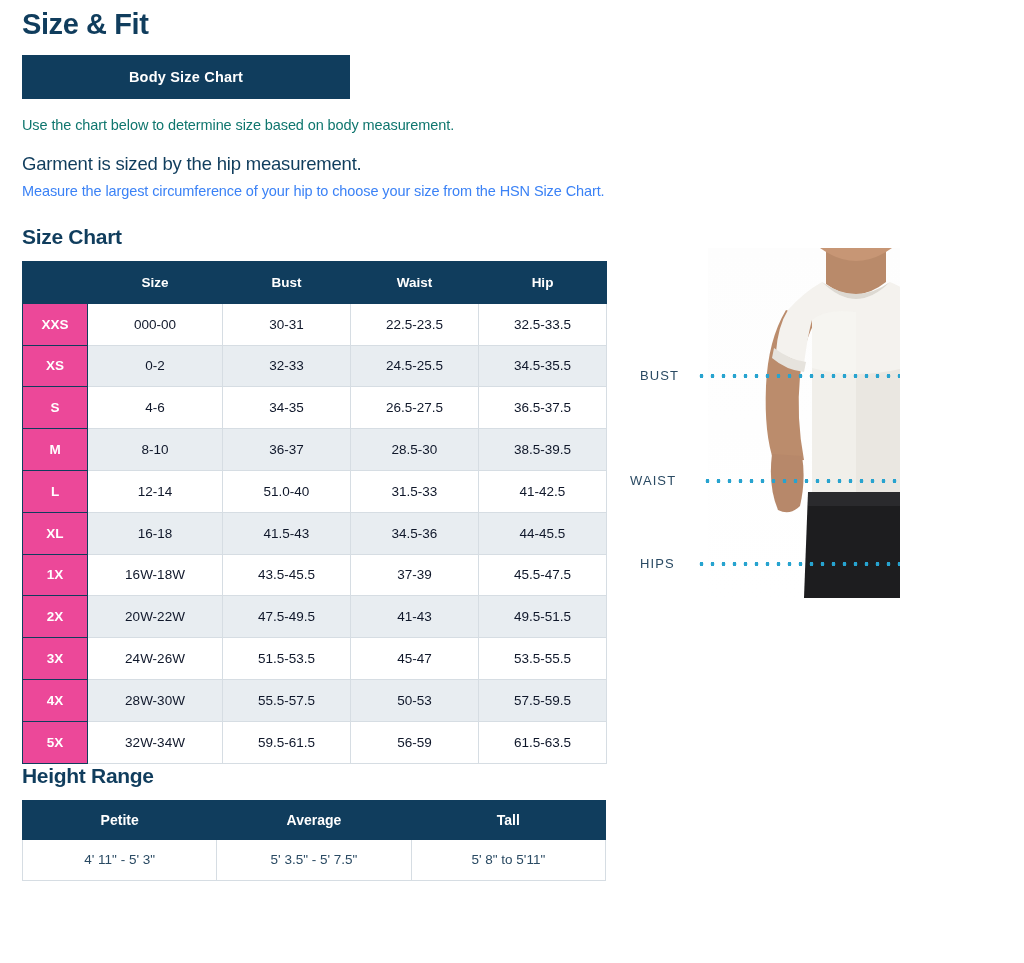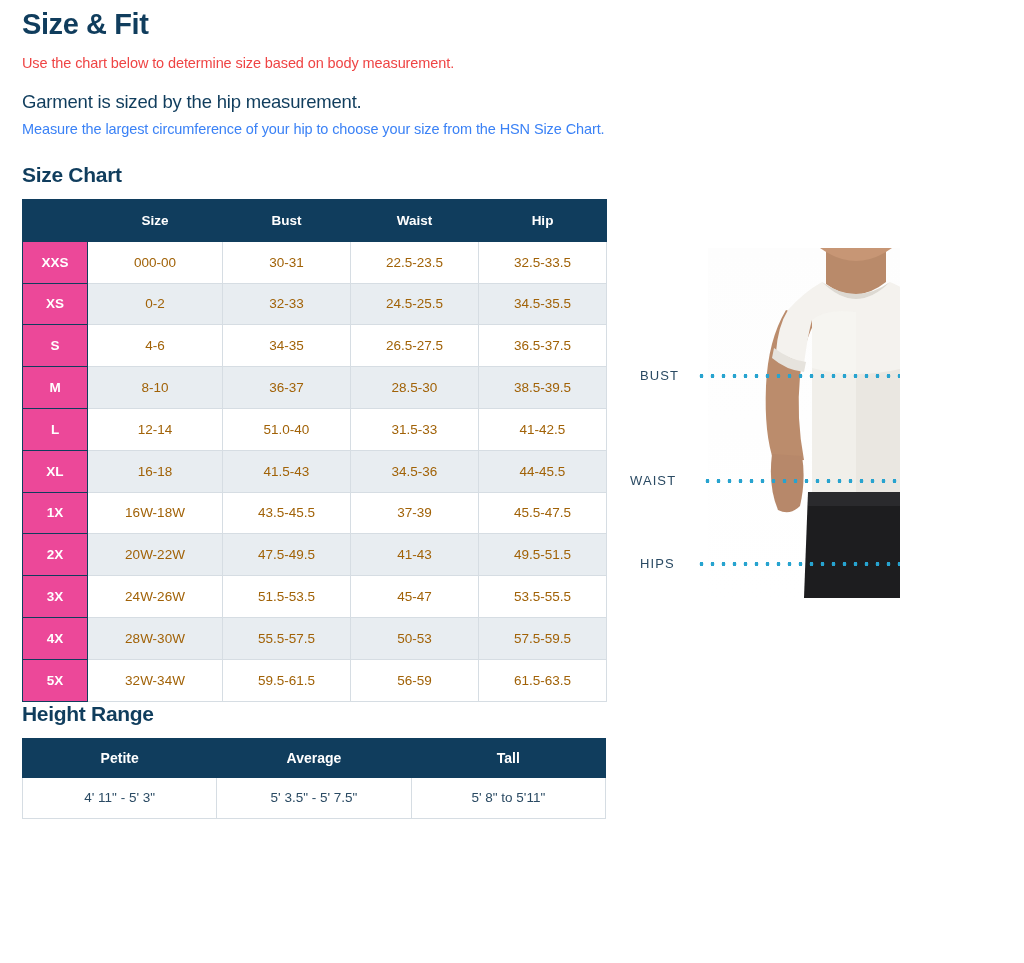--- a/index.html
+++ b/index.html
@@ -39,21 +39,22 @@
     color: #ffffff;
     font-size: 14.5px;
     font-weight: bold;
     letter-spacing: 0.2px;
     border: none;
     cursor: pointer;
     font-family: "Liberation Sans", sans-serif;
   }
   .intro-line {
     font-size: 14.5px;
-    color: #ef4444;
+    color: #0f766e;
+    margin-top: 18px;
     margin-bottom: 20px;
     letter-spacing: -0.1px;
   }
   .sized-by {
     font-size: 18.5px;
     font-weight: normal;
     color: #103d5d;
     letter-spacing: -0.2px;
     margin-bottom: 8px;
   }
@@ -73,21 +74,21 @@
   table.size-chart {
     border-collapse: collapse;
     width: 584px;
     table-layout: fixed;
   }
   table.size-chart th, table.size-chart td {
     border: 1px solid #d6dde3;
     height: 41.8px;
     text-align: center;
     font-size: 13.5px;
-    color: #a16207;
+    color: #0f172a;
     padding: 0;
   }
   table.size-chart thead th {
     background: #103d5d;
     color: #ffffff;
     font-weight: bold;
     font-size: 13.5px;
     border: 1px solid #103d5d;
   }
   table.size-chart thead th.corner { background: #103d5d; }
@@ -169,20 +170,21 @@
 </style>
 </head>
 <body>
 
 <div class="page">
 
   <div class="content">
 
     <h1 class="title">Size &amp; Fit</h1>
 
+    <button class="tab-button">Body Size Chart</button>
 
     <div class="intro-line">Use the chart below to determine size based on body measurement.</div>
 
     <div class="sized-by">Garment is sized by the hip measurement.</div>
     <div class="measure-line">Measure the largest circumference of your hip to choose your size from the HSN Size Chart.</div>
 
     <h2 class="section">Size Chart</h2>
 
     <table class="size-chart">
       <colgroup>

